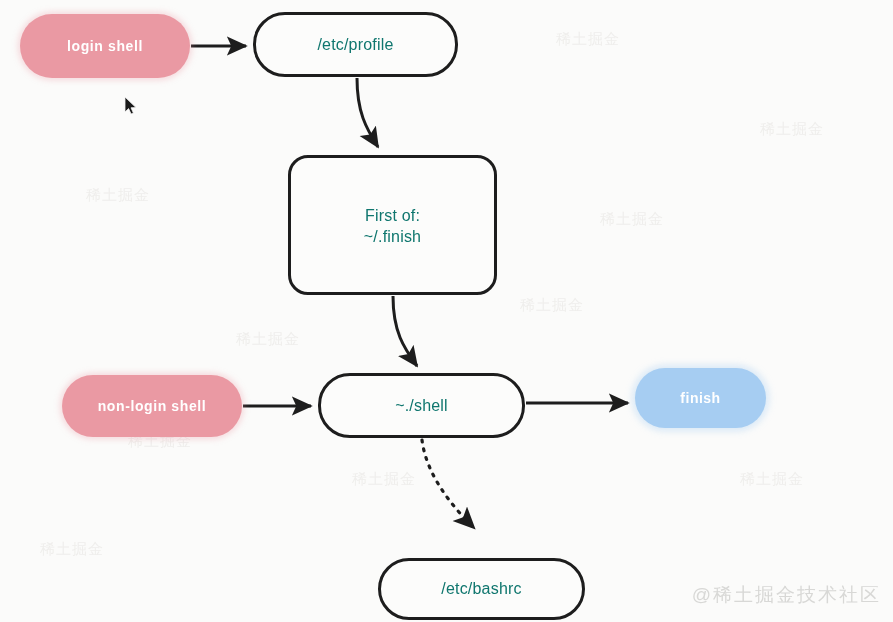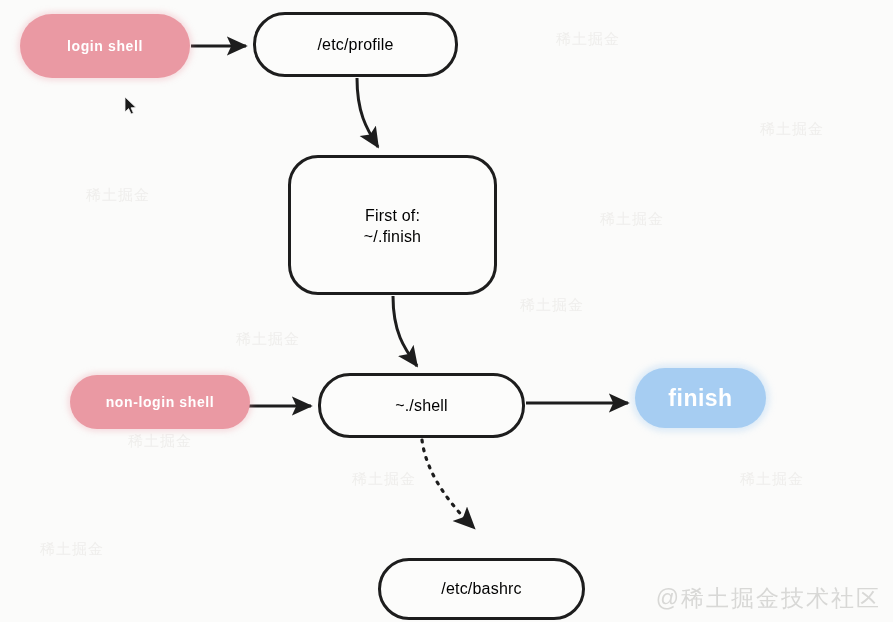--- a/index.html
+++ b/index.html
@@ -39,37 +39,37 @@
     position: absolute;
     box-sizing: border-box;
     display: flex;
     align-items: center;
     justify-content: center;
     text-align: center;
   }
   .node-plain {
     background: #fcfcfb;
     border: 3px solid #1d1d1d;
-    color: #000000;
+    color: #0f766e;
     font-size: 16px;
     line-height: 1.32;
     letter-spacing: 0.2px;
   }
   .node-pink {
     background: #ea99a3;
     color: #ffffff;
     font-size: 14px;
     font-weight: 700;
     letter-spacing: 0.6px;
     box-shadow: 0 0 6px 2px rgba(234,153,163,0.35);
   }
   .node-blue {
     background: #a6cdf2;
     color: #ffffff;
-    font-size: 23px;
+    font-size: 14px;
     font-weight: 700;
     letter-spacing: 0.5px;
     box-shadow: 0 0 7px 3px rgba(166,205,242,0.40);
   }
   .multi {
     display: block;
     width: 100%;
     padding-top: 2px;
   }
   .multi span {
@@ -79,23 +79,23 @@
   #cursor {
     position: absolute;
     width: 14px;
     height: 20px;
     pointer-events: none;
   }
   
   #corner-wm {
     position: absolute;
     right: 12px;
-    bottom: 8px;
+    bottom: 14px;
     color: #d8d8d6;
-    font-size: 23px;
+    font-size: 19px;
     letter-spacing: 2px;
     user-select: none;
     white-space: nowrap;
     margin-left: 39px;
   }
 </style>
 </head>
 <body>
 
 <div id="canvas">
@@ -135,28 +135,28 @@
   </svg>
 
   <div class="node node-pink" style="left:20px; top:14px; width:170px; height:64px; border-radius:32px;">
     <span>login shell</span>
   </div>
 
   <div class="node node-plain" style="left:253px; top:12px; width:205px; height:65px; border-radius:32px;">
     <span>/etc/profile</span>
   </div>
 
-  <div class="node node-plain" style="left:288px; top:155px; width:209px; height:140px; border-radius:30px;">
+  <div class="node node-plain" style="left:288px; top:155px; width:209px; height:140px; border-radius:20px;">
     <span class="multi">
       <span>First of:</span>
       <span>~/.finish</span>
     </span>
   </div>
 
-  <div class="node node-pink" style="left:70px; top:375px; width:180px; height:54px; border-radius:31px;">
+  <div class="node node-pink" style="left:62px; top:375px; width:180px; height:62px; border-radius:31px;">
     <span>non-login shell</span>
   </div>
 
   <div class="node node-plain" style="left:318px; top:373px; width:207px; height:65px; border-radius:32px;">
     <span>~./shell</span>
   </div>
 
   <div class="node node-blue" style="left:635px; top:368px; width:131px; height:60px; border-radius:30px;">
     <span>finish</span>
   </div>

